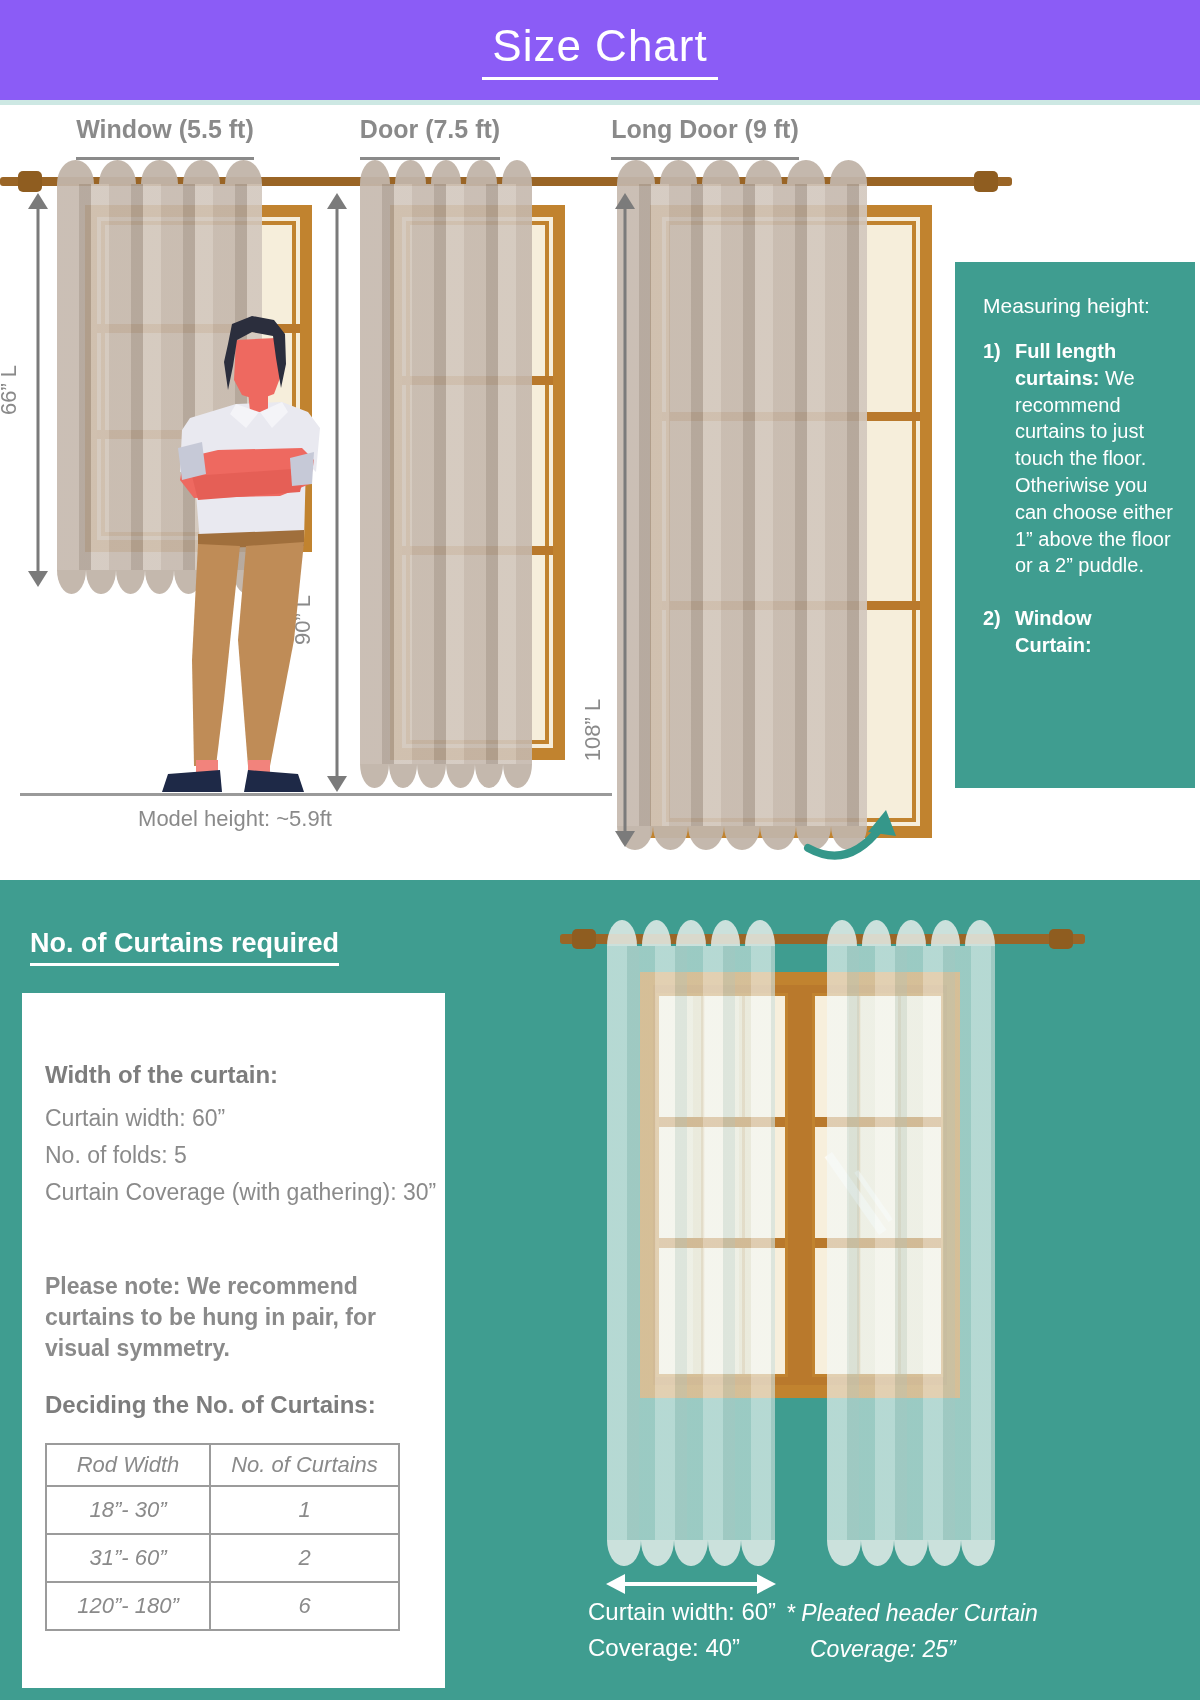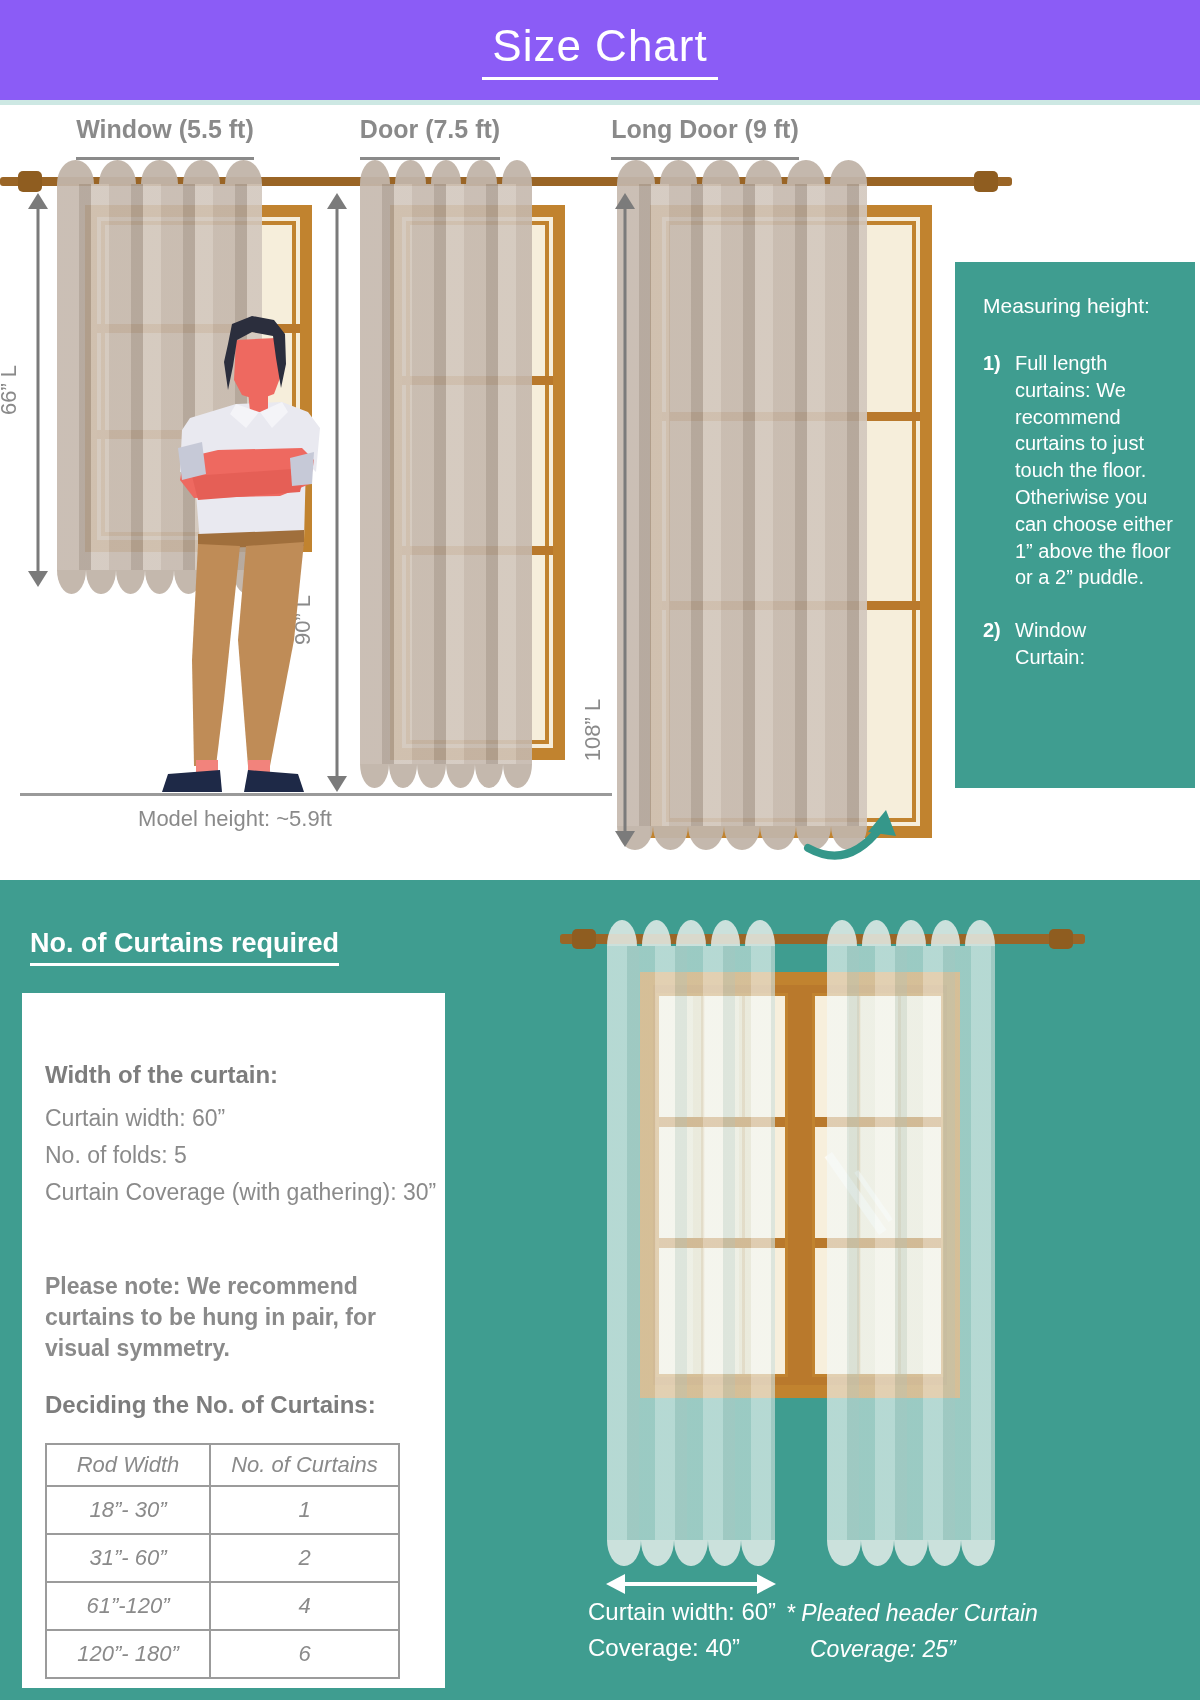--- a/index.html
+++ b/index.html
@@ -30,24 +30,24 @@
   .sheer .bump{background:rgba(228,237,234,0.85);}
   .sheer .cbody{background:repeating-linear-gradient(90deg, rgba(243,248,246,0.66) 0 20px, rgba(208,224,220,0.66) 20px 32px, rgba(230,240,237,0.55) 32px 48px);}
   .sheer .wave{background:rgba(228,237,234,0.85);}
   
   .mlabel{display:flex;align-items:center;justify-content:center;}
   .mlabel span{transform:rotate(-90deg);white-space:nowrap;font-size:22px;color:#8a8a8a;}
   .floor{background:#9a9a9a;z-index:0;}
   .caption{font-size:22px;color:#8a8a8a;text-align:center;}
   
   .infobox{box-sizing:border-box;background:#3F9D90;color:#ffffff;padding:32px 20px 0 28px;z-index:2;}
-  .infobox .ib-title{font-size:21px;margin-bottom:32px;}
+  .infobox .ib-title{font-size:21px;margin-bottom:20px;}
   .ib-item{display:flex;margin-bottom:26px;font-size:20px;line-height:1.34;}
   .ib-item .num{width:32px;flex:none;font-weight:bold;}
-  .ib-item b{font-weight:normal;}
+  .ib-item b{font-weight:bold;}
   .pre{white-space:pre-line;display:block;}
   
   .bottom{left:0;top:880px;width:1200px;height:820px;background:#3F9D90;}
   .b-title{font-size:27px;font-weight:bold;color:#ffffff;}
   .b-title span{border-bottom:3px solid #ffffff;padding-bottom:4px;display:inline-block;}
   .card{background:#ffffff;z-index:1;}
   .card .h{font-size:24px;font-weight:bold;color:#7d7d7d;}
   .card .line{font-size:23px;color:#8a8a8a;}
   .card .note{font-size:23px;font-weight:bold;color:#8a8a8a;line-height:1.35;}
   table.rodtable{border-collapse:collapse;}
@@ -244,24 +244,20 @@
       </tr>
       <tr class="data">
         <td>18”- 30”</td>
         <td>1</td>
       </tr>
       <tr class="data">
         <td>31”- 60”</td>
         <td>2</td>
       </tr>
       <tr class="data">
-        <td>61”-120”</td>
-        <td>4</td>
-      </tr>
-      <tr class="data">
         <td>120”- 180”</td>
         <td>6</td>
       </tr>
     </tbody>
       </table>
   </div>
 
   <div class="abs rod" style="left:560px;top:934px;width:525px;height:10px;z-index:1;"></div>
   <div class="abs rod-cap" style="left:572px;top:929px;width:24px;height:20px;z-index:1;"></div>
   <div class="abs rod-cap" style="left:1049px;top:929px;width:24px;height:20px;z-index:1;"></div>

